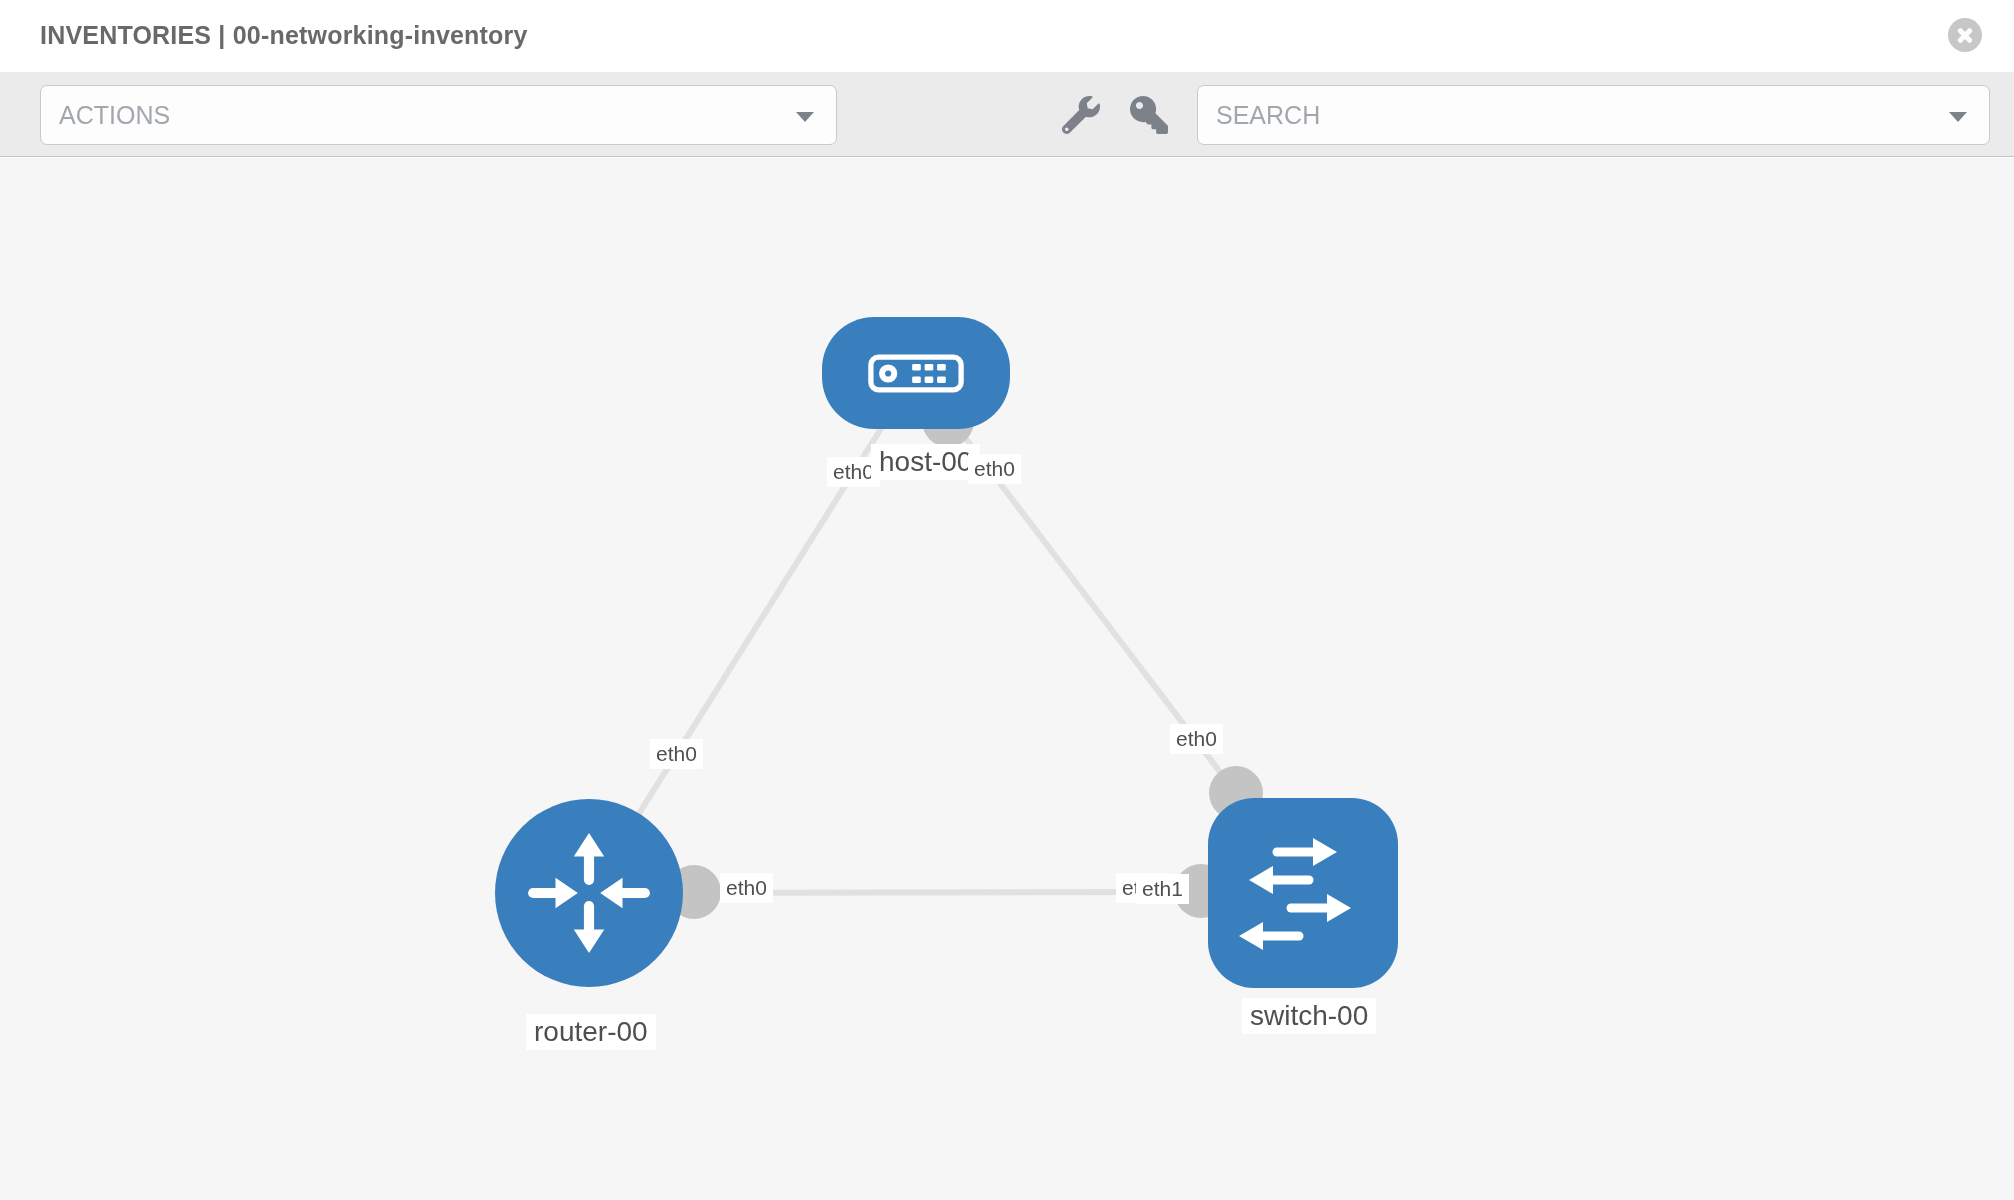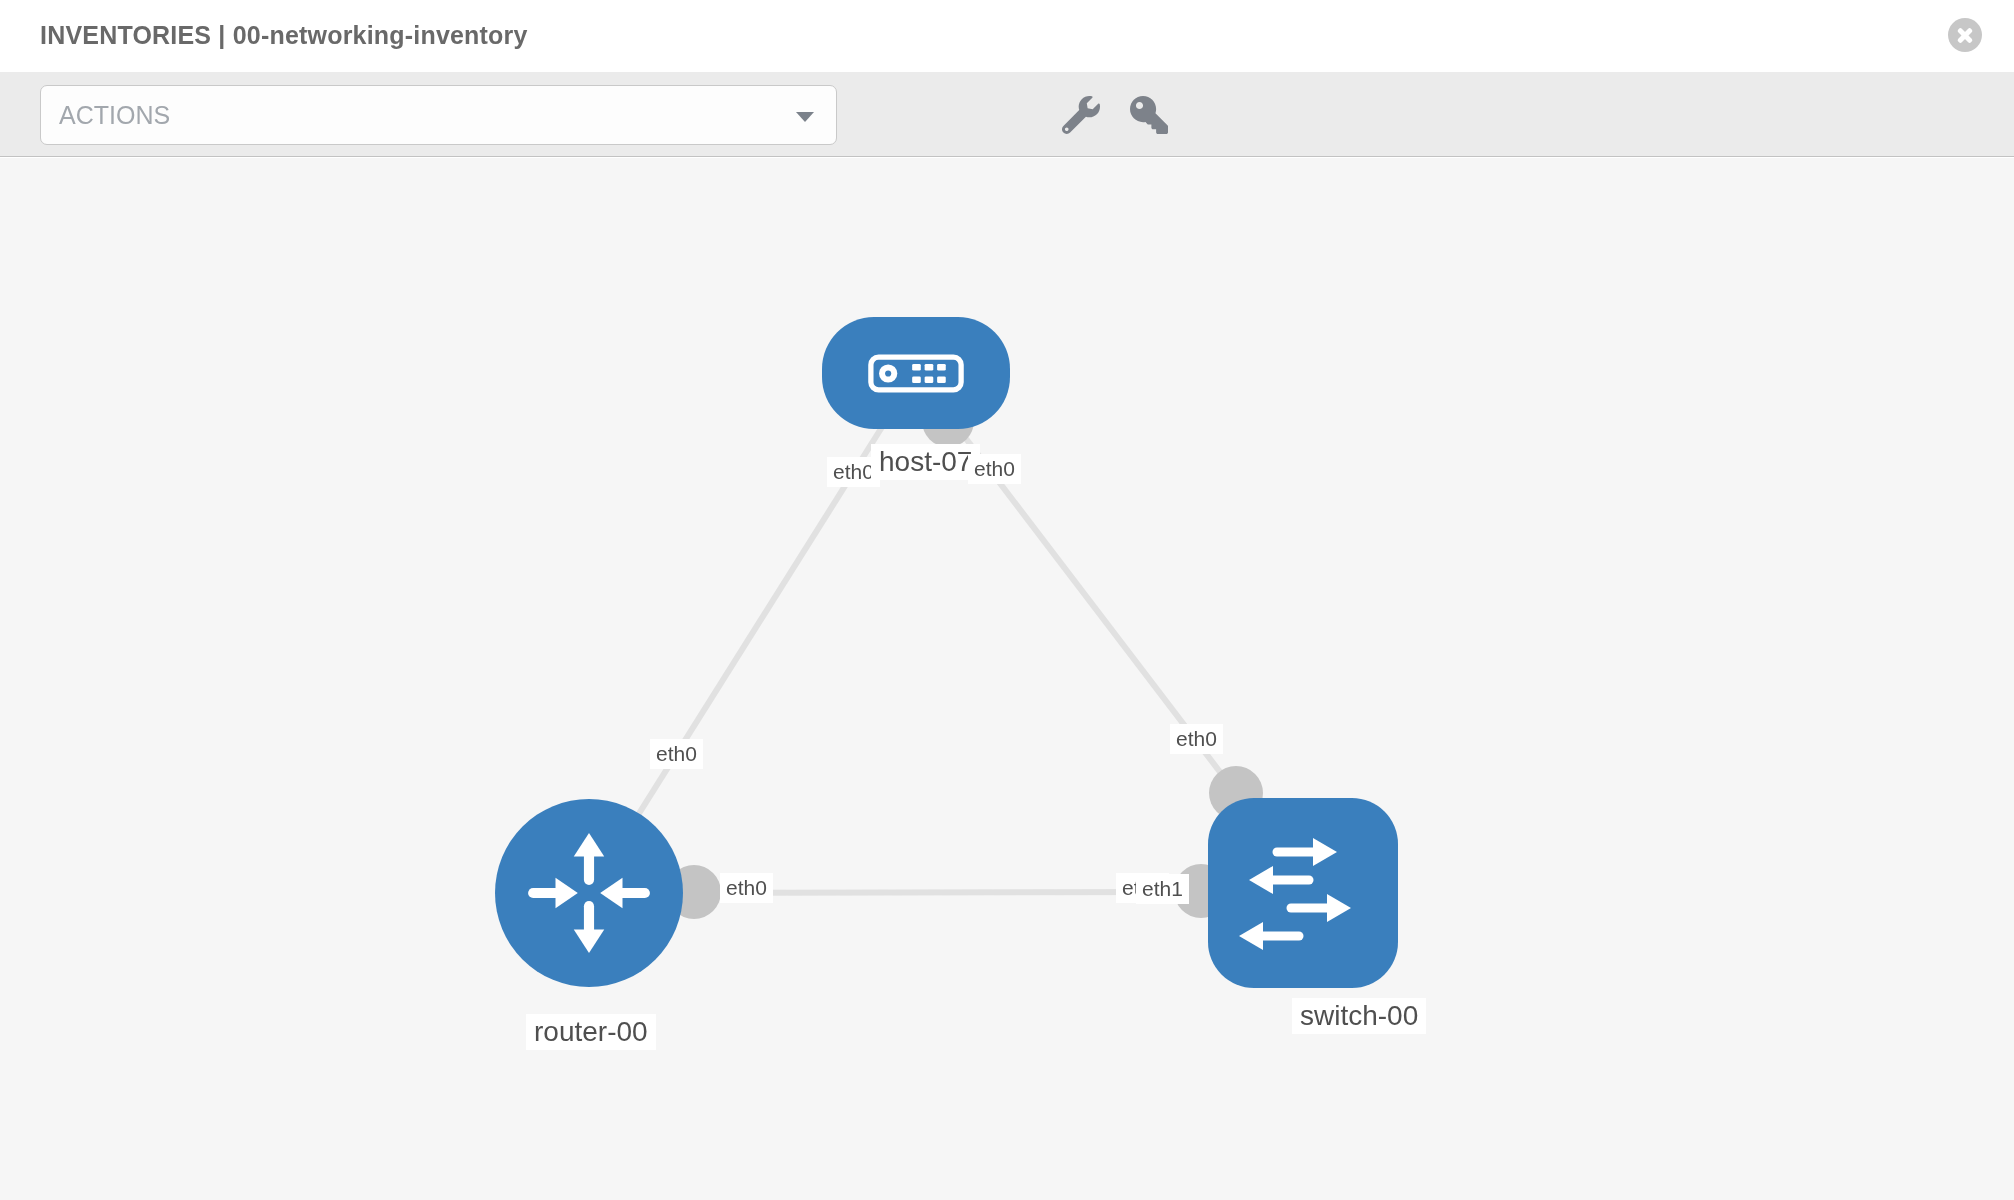--- a/index.html
+++ b/index.html
@@ -104,20 +104,24 @@
   </div>
 
   <div class="tool-icon-btn key-btn">
     <svg viewBox="0 0 512 512">
       <g transform="scale(-1,1) translate(-512,0)">
         <path d="M512 176.001C512 273.203 433.202 352 336 352c-11.22 0-22.19-1.062-32.827-3.069l-24.012 27.014A23.999 23.999 0 0 1 261.223 384H224v40c0 13.255-10.745 24-24 24h-40v40c0 13.255-10.745 24-24 24H24c-13.255 0-24-10.745-24-24v-78.059c0-6.365 2.529-12.47 7.029-16.971l161.802-161.802C163.108 213.814 160 195.271 160 176 160 78.798 238.797.001 335.999 0 433.488-.001 512 78.511 512 176.001zM336 128c0 26.51 21.49 48 48 48s48-21.49 48-48-21.49-48-48-48-48 21.49-48 48z"></path>
       </g>
     </svg>
   </div>
 
+  <div class="select-box search-box">
+    <div class="ph">SEARCH</div>
+    <div class="caret"></div>
+  </div>
 </div>
 
 <div class="canvas">
 
   <svg class="links-svg" width="2014" height="1042" viewBox="0 0 2014 1042">
     <line x1="916" y1="215" x2="589" y2="735"></line>
     <line x1="916" y1="215" x2="1236" y2="635"></line>
     <line x1="589" y1="735" x2="1208" y2="734"></line>
     <circle cx="948" cy="263" r="26"></circle>
     <circle cx="694" cy="734" r="27"></circle>
@@ -167,25 +171,25 @@
       <g fill="#ffffff">
         <polygon points="104,29 80,15 80,43"></polygon>
         <polygon points="16,57 40,43 40,71"></polygon>
         <polygon points="118,85 94,71 94,99"></polygon>
         <polygon points="6,113 30,99 30,127"></polygon>
       </g>
     </svg>
   </div>
 
   <div class="tag ifname" style="left:827px; top:299px;">eth0</div>
-  <div class="tag nodename" style="left:871px; top:286px;">host-07</div>
+  <div class="tag nodename" style="left:871px; top:286px;">host-00</div>
   <div class="tag ifname" style="left:968px; top:296px;">eth0</div>
 
   <div class="tag ifname" style="left:650px; top:581px;">eth0</div>
   <div class="tag ifname" style="left:720px; top:715px;">eth0</div>
   <div class="tag nodename" style="left:526px; top:856px;">router-00</div>
 
   <div class="tag ifname" style="left:1170px; top:566px;">eth0</div>
   <div class="tag ifname" style="left:1116px; top:715px; z-index:3;">eth0</div>
   <div class="tag ifname" style="left:1136px; top:716px; z-index:4;">eth1</div>
-  <div class="tag nodename" style="left:1292px; top:840px;">switch-00</div>
+  <div class="tag nodename" style="left:1242px; top:840px;">switch-00</div>
 
 </div>
 
 </body></html>

